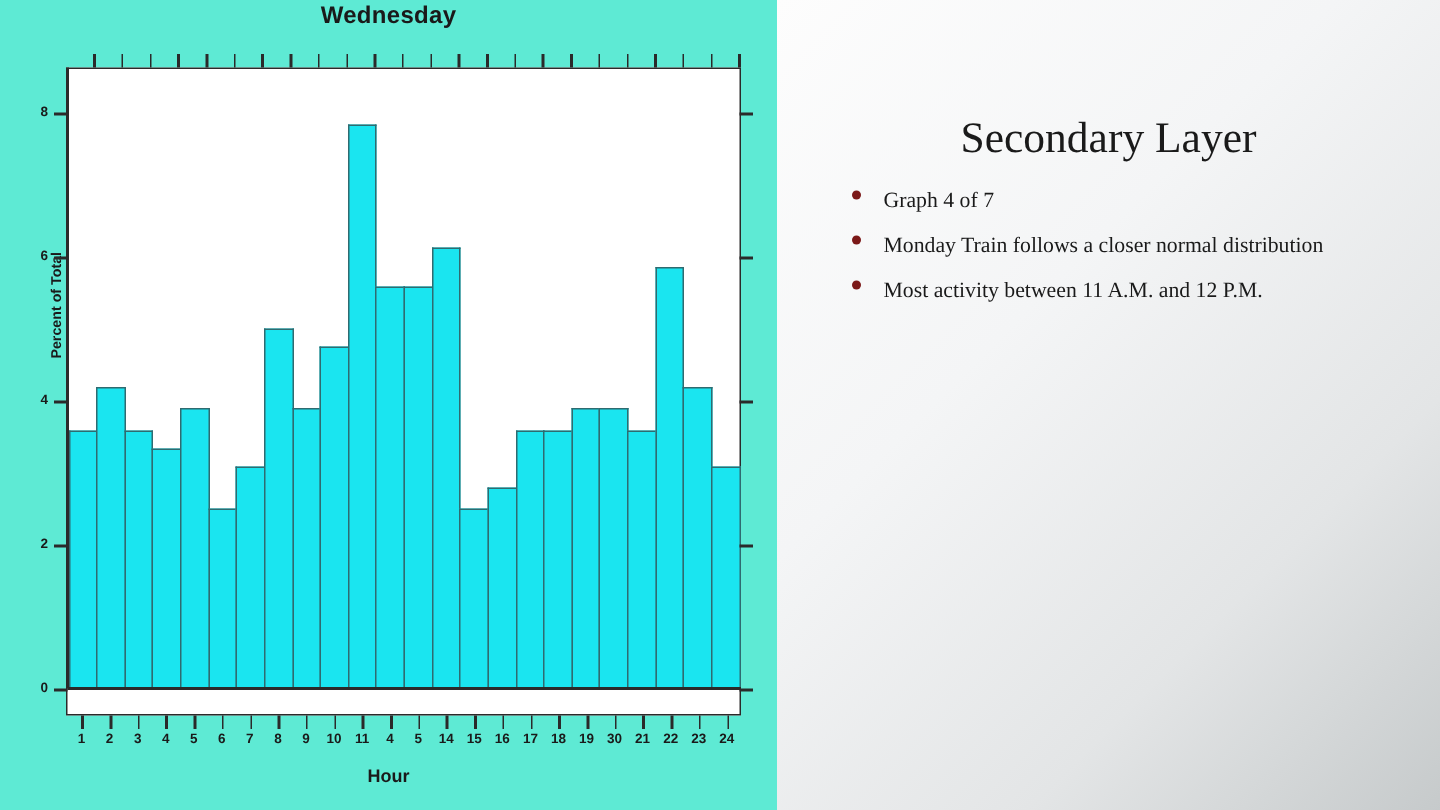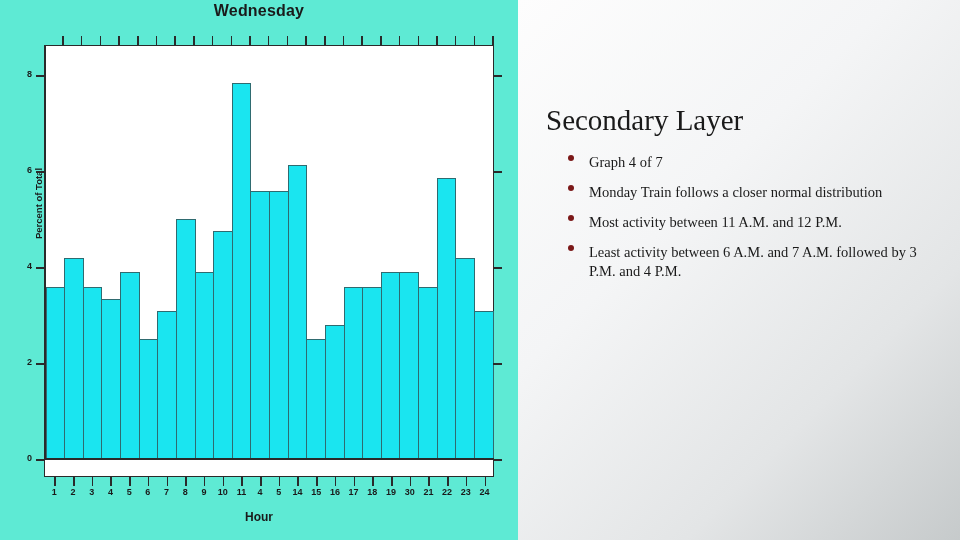--- a/index.html
+++ b/index.html
@@ -89,21 +89,21 @@
     font-family:"Liberation Sans", sans-serif;font-weight:bold;font-size:12px;color:#1a1a1a;
   }
 
   
   #text-panel{
     position:relative;flex:1 1 auto;height:540px;
     background:linear-gradient(135deg,#fdfdfd 0%,#f4f5f6 38%,#e3e5e6 72%,#c6cacb 100%);
     padding:0 28px 0 28px;box-sizing:border-box;
   }
   #secondary-title{
-    margin:0;padding-top:105px;text-align:left;
+    margin:0;padding-top:77px;text-align:center;
     font-family:"Liberation Serif", serif;font-weight:normal;
     font-size:29px;color:#1a1a1a;line-height:1.05;
   }
   #bullet-list{list-style:none;margin:18px 0 0 0;padding:0 10px 0 18px;}
   #bullet-list li{
     position:relative;padding-left:25px;margin-bottom:11px;
     font-family:"Liberation Serif", serif;font-size:14.5px;color:#1a1a1a;
     line-height:1.3;
   }
   #bullet-list li .dot{
@@ -258,17 +258,16 @@
       </div>
     <div id="xlabel-title">Hour</div>
   </div>
 
   <div id="text-panel">
     <h1 id="secondary-title">Secondary Layer</h1>
     <ul id="bullet-list">
         <li><span class="dot" style="background: rgb(123, 24, 24);"></span><span>Graph 4 of 7</span></li>
         <li><span class="dot" style="background: rgb(123, 24, 24);"></span><span>Monday Train follows a closer normal distribution</span></li>
         <li><span class="dot" style="background: rgb(123, 24, 24);"></span><span>Most activity between 11 A.M. and 12 P.M.</span></li>
-        <li><span class="dot" style="background: rgb(123, 24, 24);"></span><span>Least activity between 6 A.M. and 7 A.M. followed by 3 P.M. and 4 P.M.</span></li>
       </ul>
   </div>
 
 </div>
 
 </body></html>

